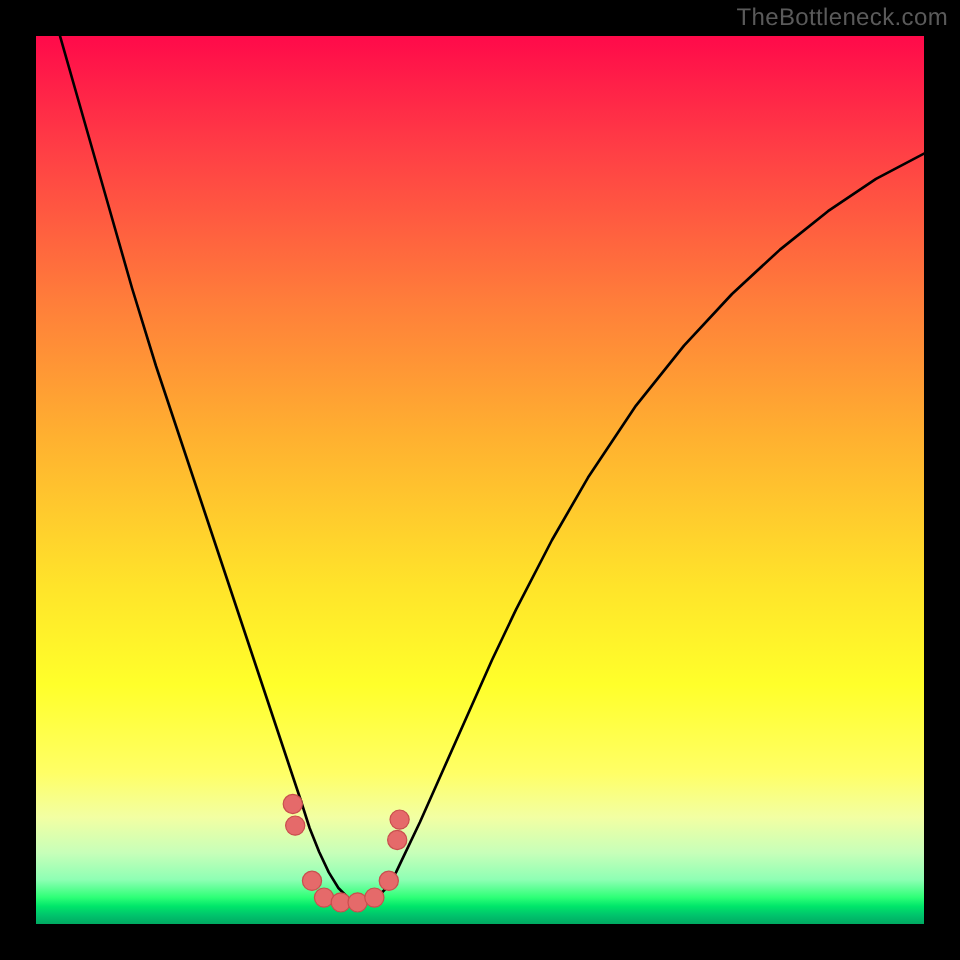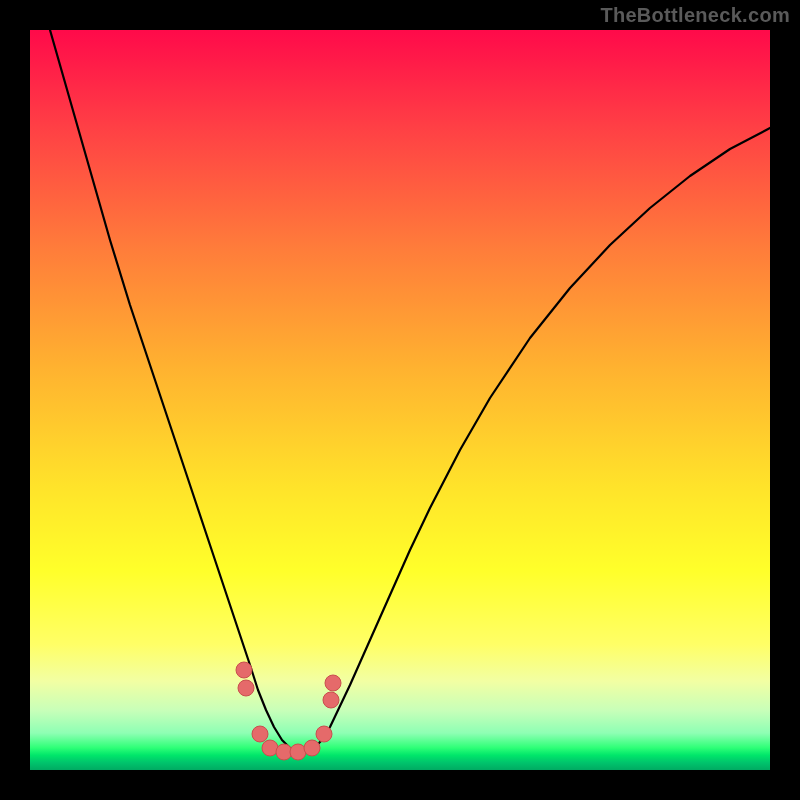--- a/index.html
+++ b/index.html
@@ -39,21 +39,21 @@
       #00c46c 99%,
       #00aa62 100%
     );
   }
   .watermark {
     position: absolute;
     top: 4px;
     right: 10px;
     color: #5a5a5a;
     font-size: 20px;
-    font-weight: 700;
+    font-weight: 400;
     letter-spacing: 0.3px;
     z-index: 10;
   }
   svg.curve {
     position: absolute;
     inset: 0;
     width: 740px;
     height: 740px;
   }
 </style>

